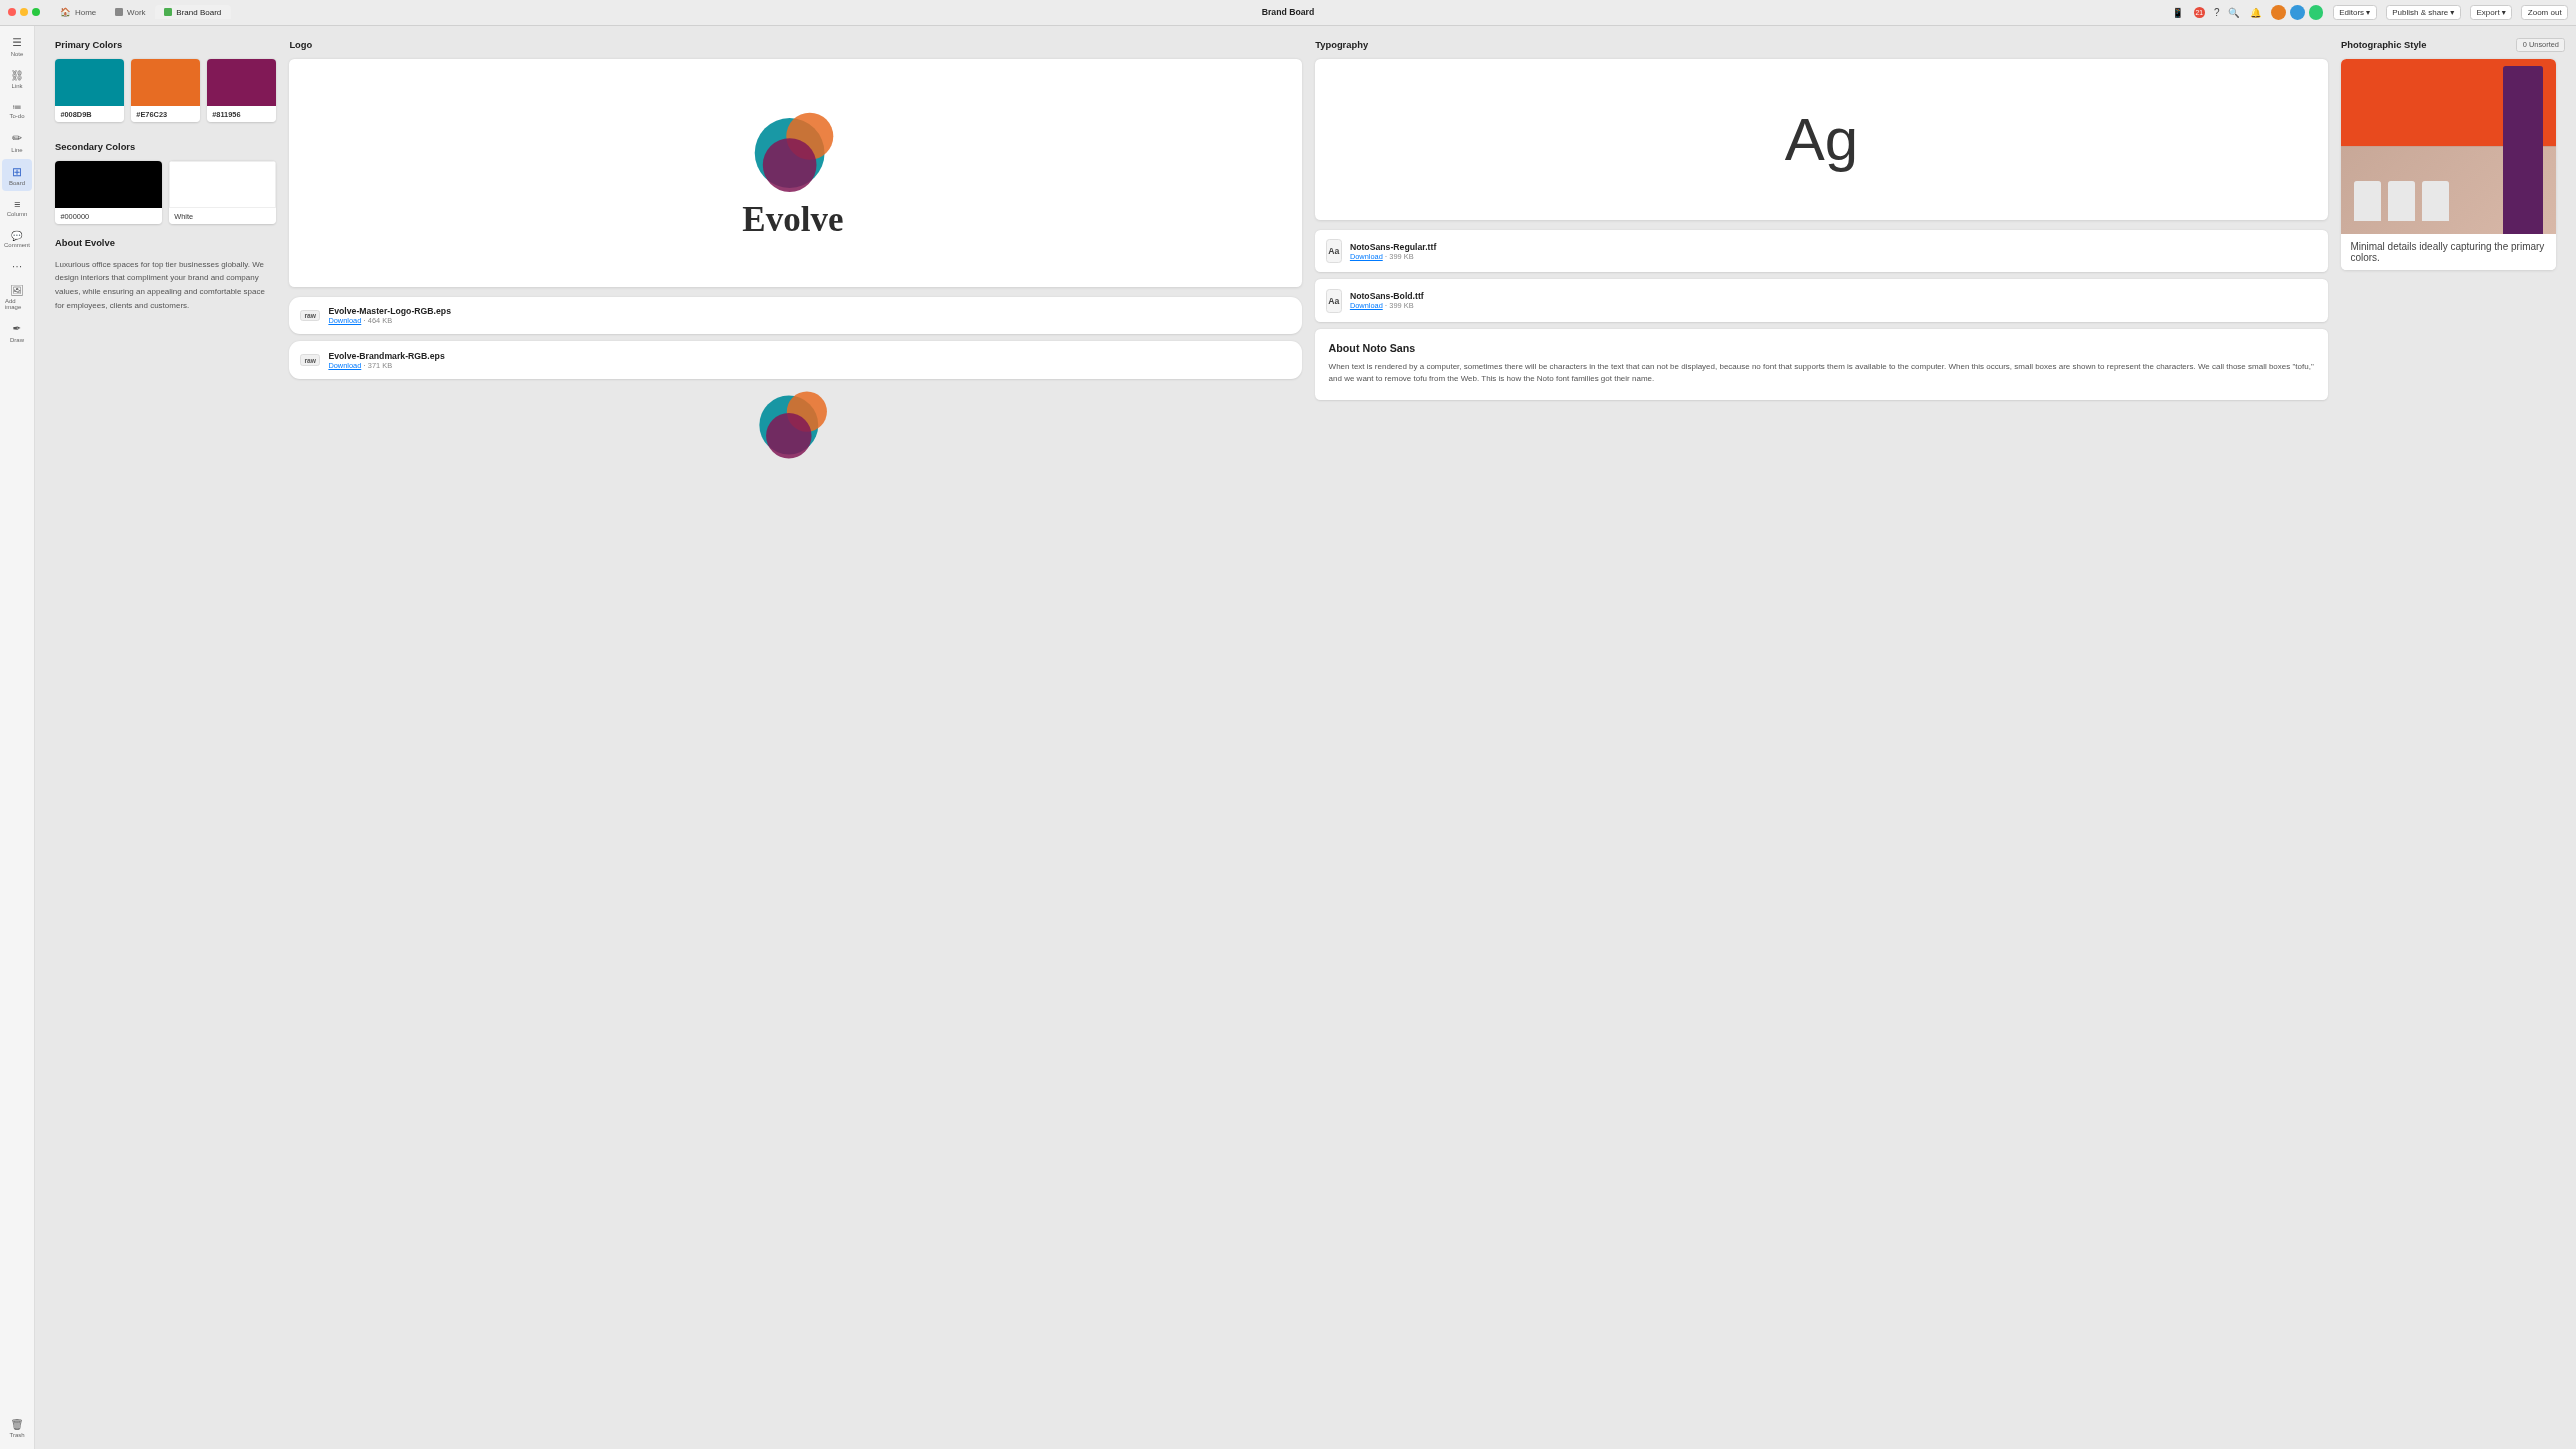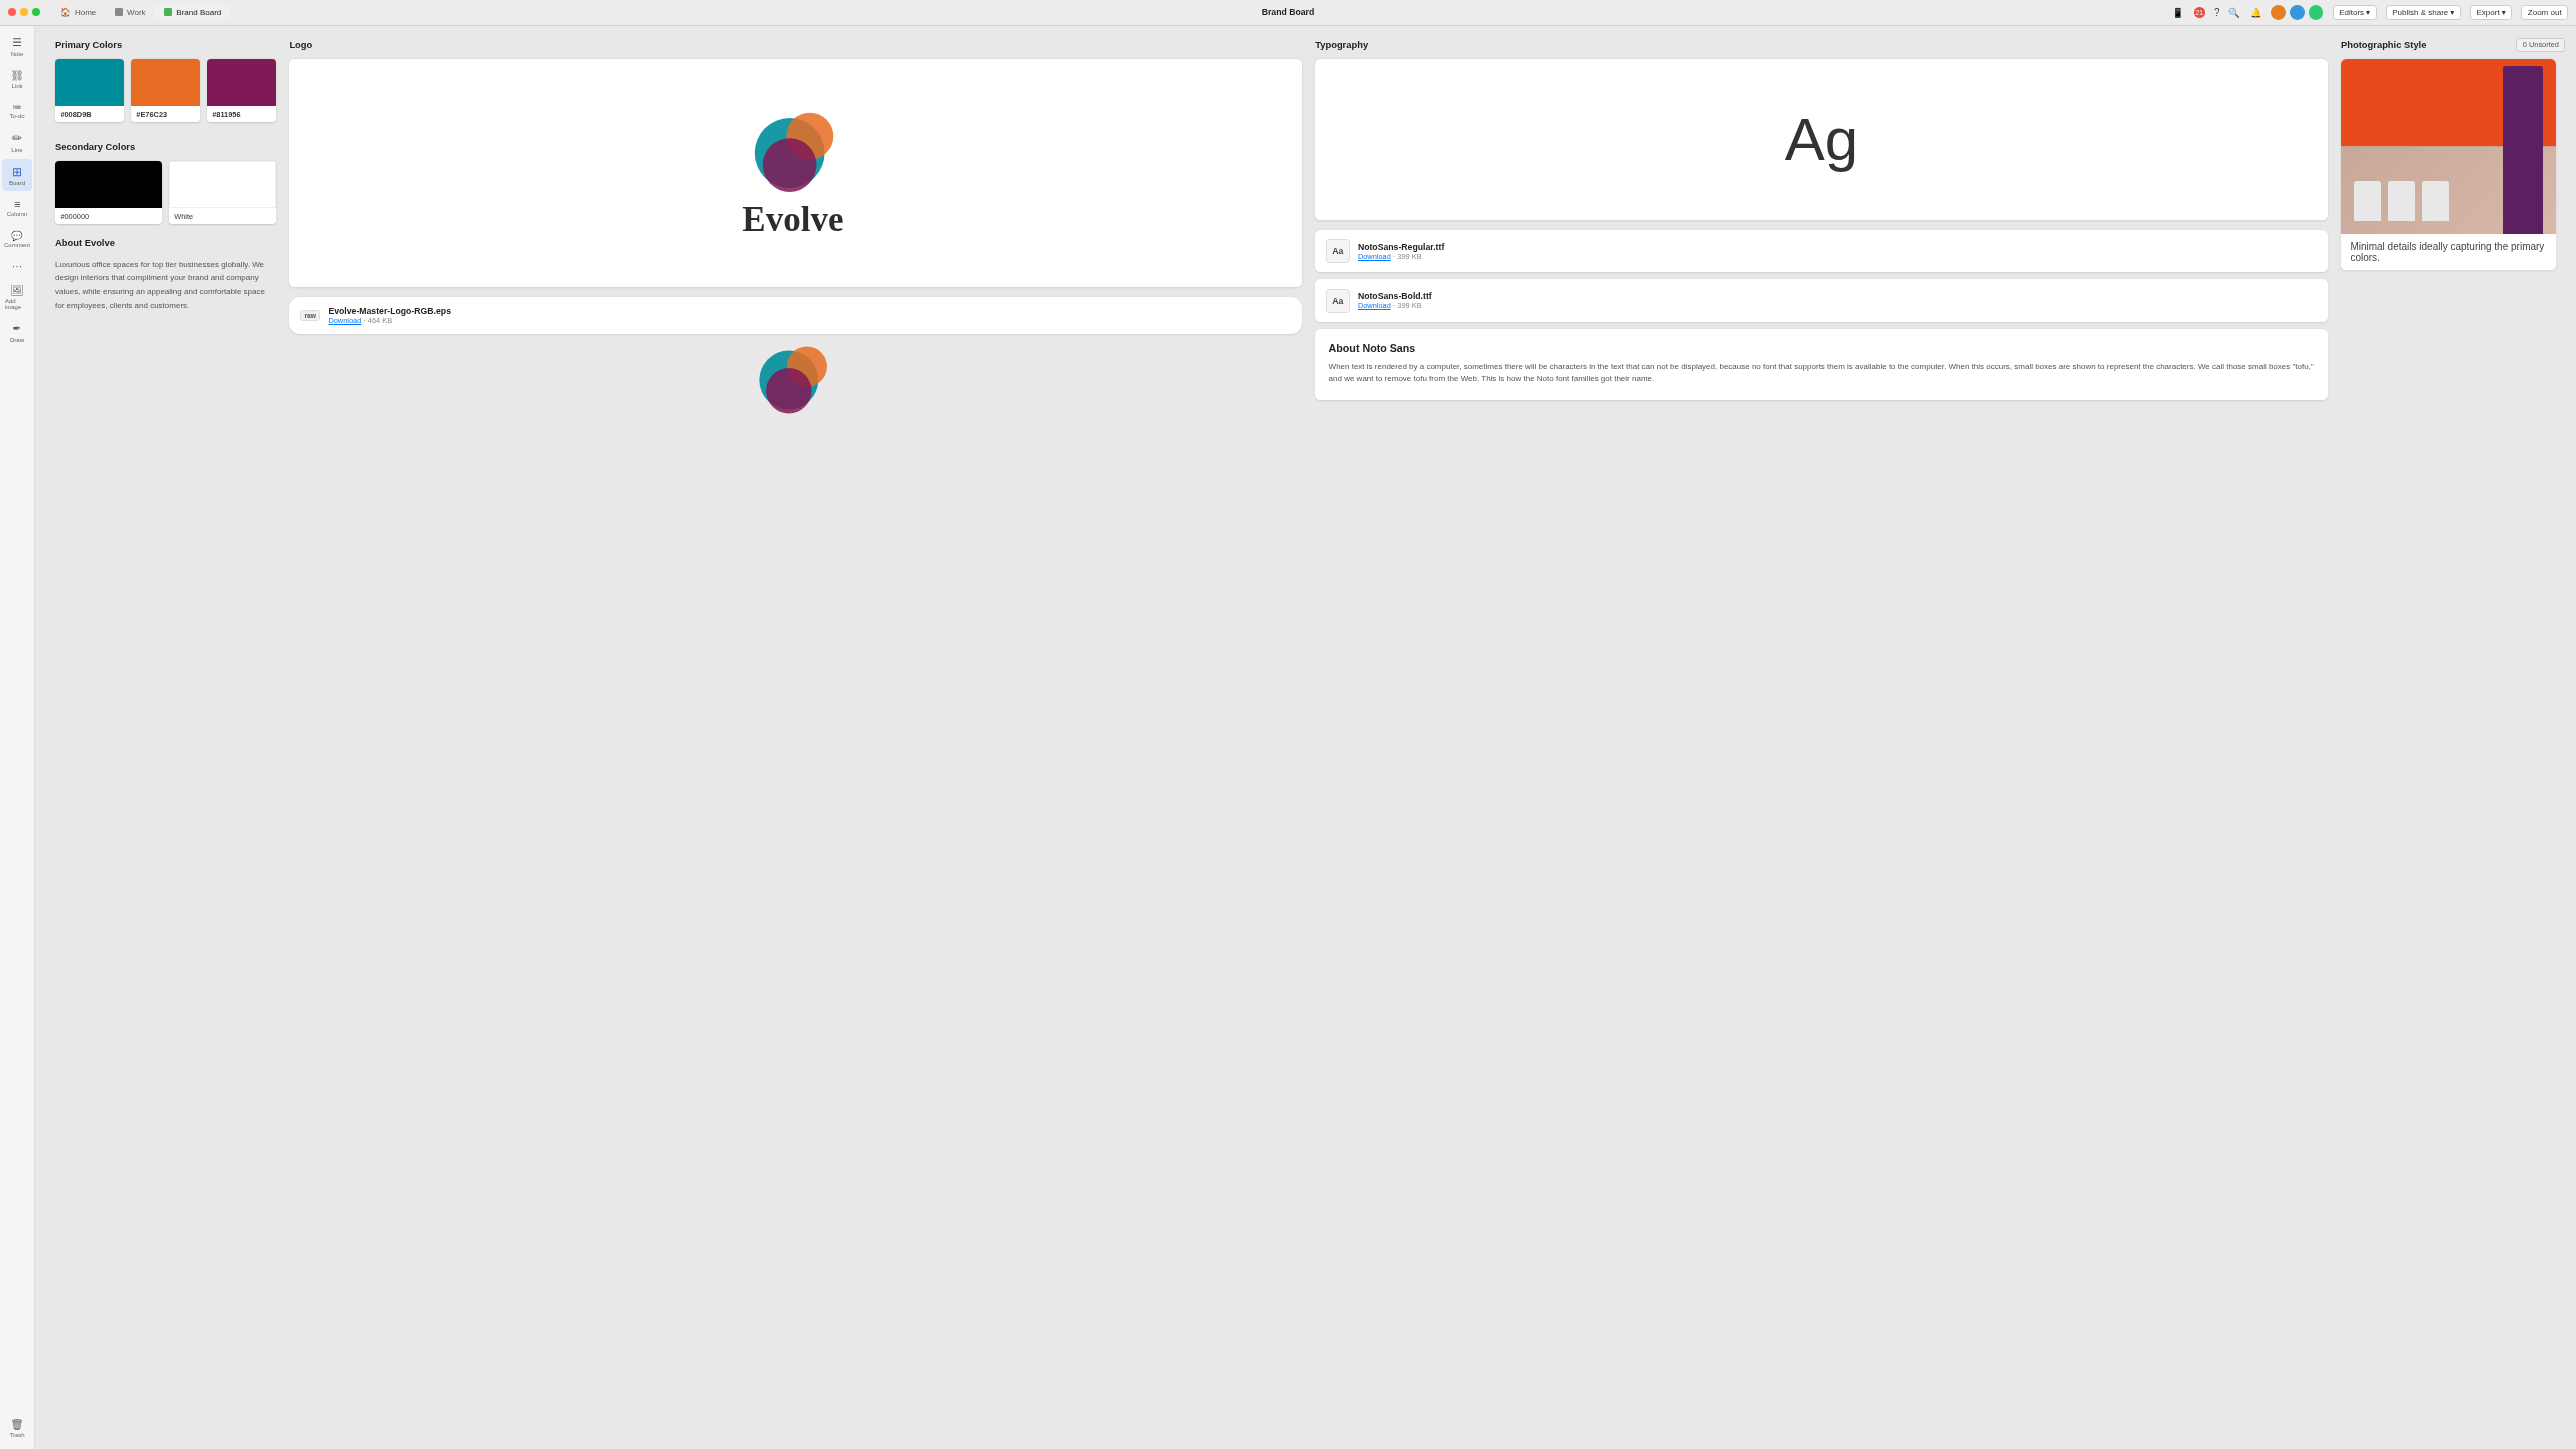--- a/index.html
+++ b/index.html
@@ -74,21 +74,21 @@
     .raw-badge { background: #f0f0f0; border: 0.7px solid #ddd; border-radius: 2.7px; padding: 1.3px 3.4px; font-size: 6.7px; color: #555; font-weight: 600; }
     .file-info .file-name { font-size: 8.7px; font-weight: 600; color: #222; }
     .file-info .file-meta { font-size: 7.4px; color: #888; }
     .file-info .file-meta a { color: #007aff; text-decoration: underline; cursor: pointer; }
 
     
     .type-sample-card { background: #fff; border-radius: 5.4px; padding: 27px 13.4px; box-shadow: 0 0.7px 2.7px rgba(0,0,0,0.1); margin-bottom: 9.4px; display: flex; align-items: center; justify-content: center; min-height: 161px; }
     .ag-sample { font-size: 60px; font-weight: 300; color: #333; }
 
     .font-file-card { background: #fff; border-radius: 5.4px; padding: 9.4px 10.7px; box-shadow: 0 0.7px 2px rgba(0,0,0,0.1); margin-bottom: 6.7px; display: flex; align-items: center; gap: 8px; }
-    .aa-badge { width: 24px; height: 24px; background: #f5f5f5; border: 0.7px solid #ddd; border-radius: 3.4px; display: flex; align-items: center; justify-content: center; font-size: 8.7px; font-weight: 600; color: #444; }
+    .aa-badge { width: 16px; height: 24px; background: #f5f5f5; border: 0.7px solid #ddd; border-radius: 3.4px; display: flex; align-items: center; justify-content: center; font-size: 8.7px; font-weight: 600; color: #444; }
     .about-font-card { background: #fff; border-radius: 5.4px; padding: 13.4px; box-shadow: 0 0.7px 2px rgba(0,0,0,0.1); }
     .about-font-title { font-size: 10.7px; font-weight: 700; color: #222; margin-bottom: 6.7px; }
     .about-font-text { font-size: 8px; color: #555; line-height: 1.6; }
 
     
     .photo-card { background: #fff; border-radius: 5.4px; overflow: hidden; box-shadow: 0 0.7px 2.7px rgba(0,0,0,0.1); margin-bottom: 9.4px; }
     .photo-caption { padding: 6.7px 9.4px; font-size: 10px; color: #444; background: #fff; }
 
     
     .about-section { margin-top: 13.4px; }
@@ -272,20 +272,31 @@
           <div class="file-info">
             <div class="file-name">Evolve-Master-Logo-RGB.eps</div>
             <div class="file-meta">
               <a>Download</a>
               <span> · </span>
               <span>464 KB</span>
             </div>
           </div>
         </div>
 
+        <div class="file-item">
+          <div class="raw-badge">raw</div>
+          <div class="file-info">
+            <div class="file-name">Evolve-Brandmark-RGB.eps</div>
+            <div class="file-meta">
+              <a>Download</a>
+              <span> · </span>
+              <span>371 KB</span>
+            </div>
+          </div>
+        </div>
 
         <div style="display:flex; align-items:center; justify-content:center; margin-top:6.7px;">
           <svg class="brandmark-svg" viewBox="0 0 130 110">
             <circle cx="55" cy="58" r="44" fill="#008D9B" opacity="0.9"></circle>
             <circle cx="82" cy="38" r="30" fill="#E76C23" opacity="0.85"></circle>
             <circle cx="55" cy="74" r="34" fill="#811956" opacity="0.85"></circle>
           </svg>
         </div>
       </div>
 

